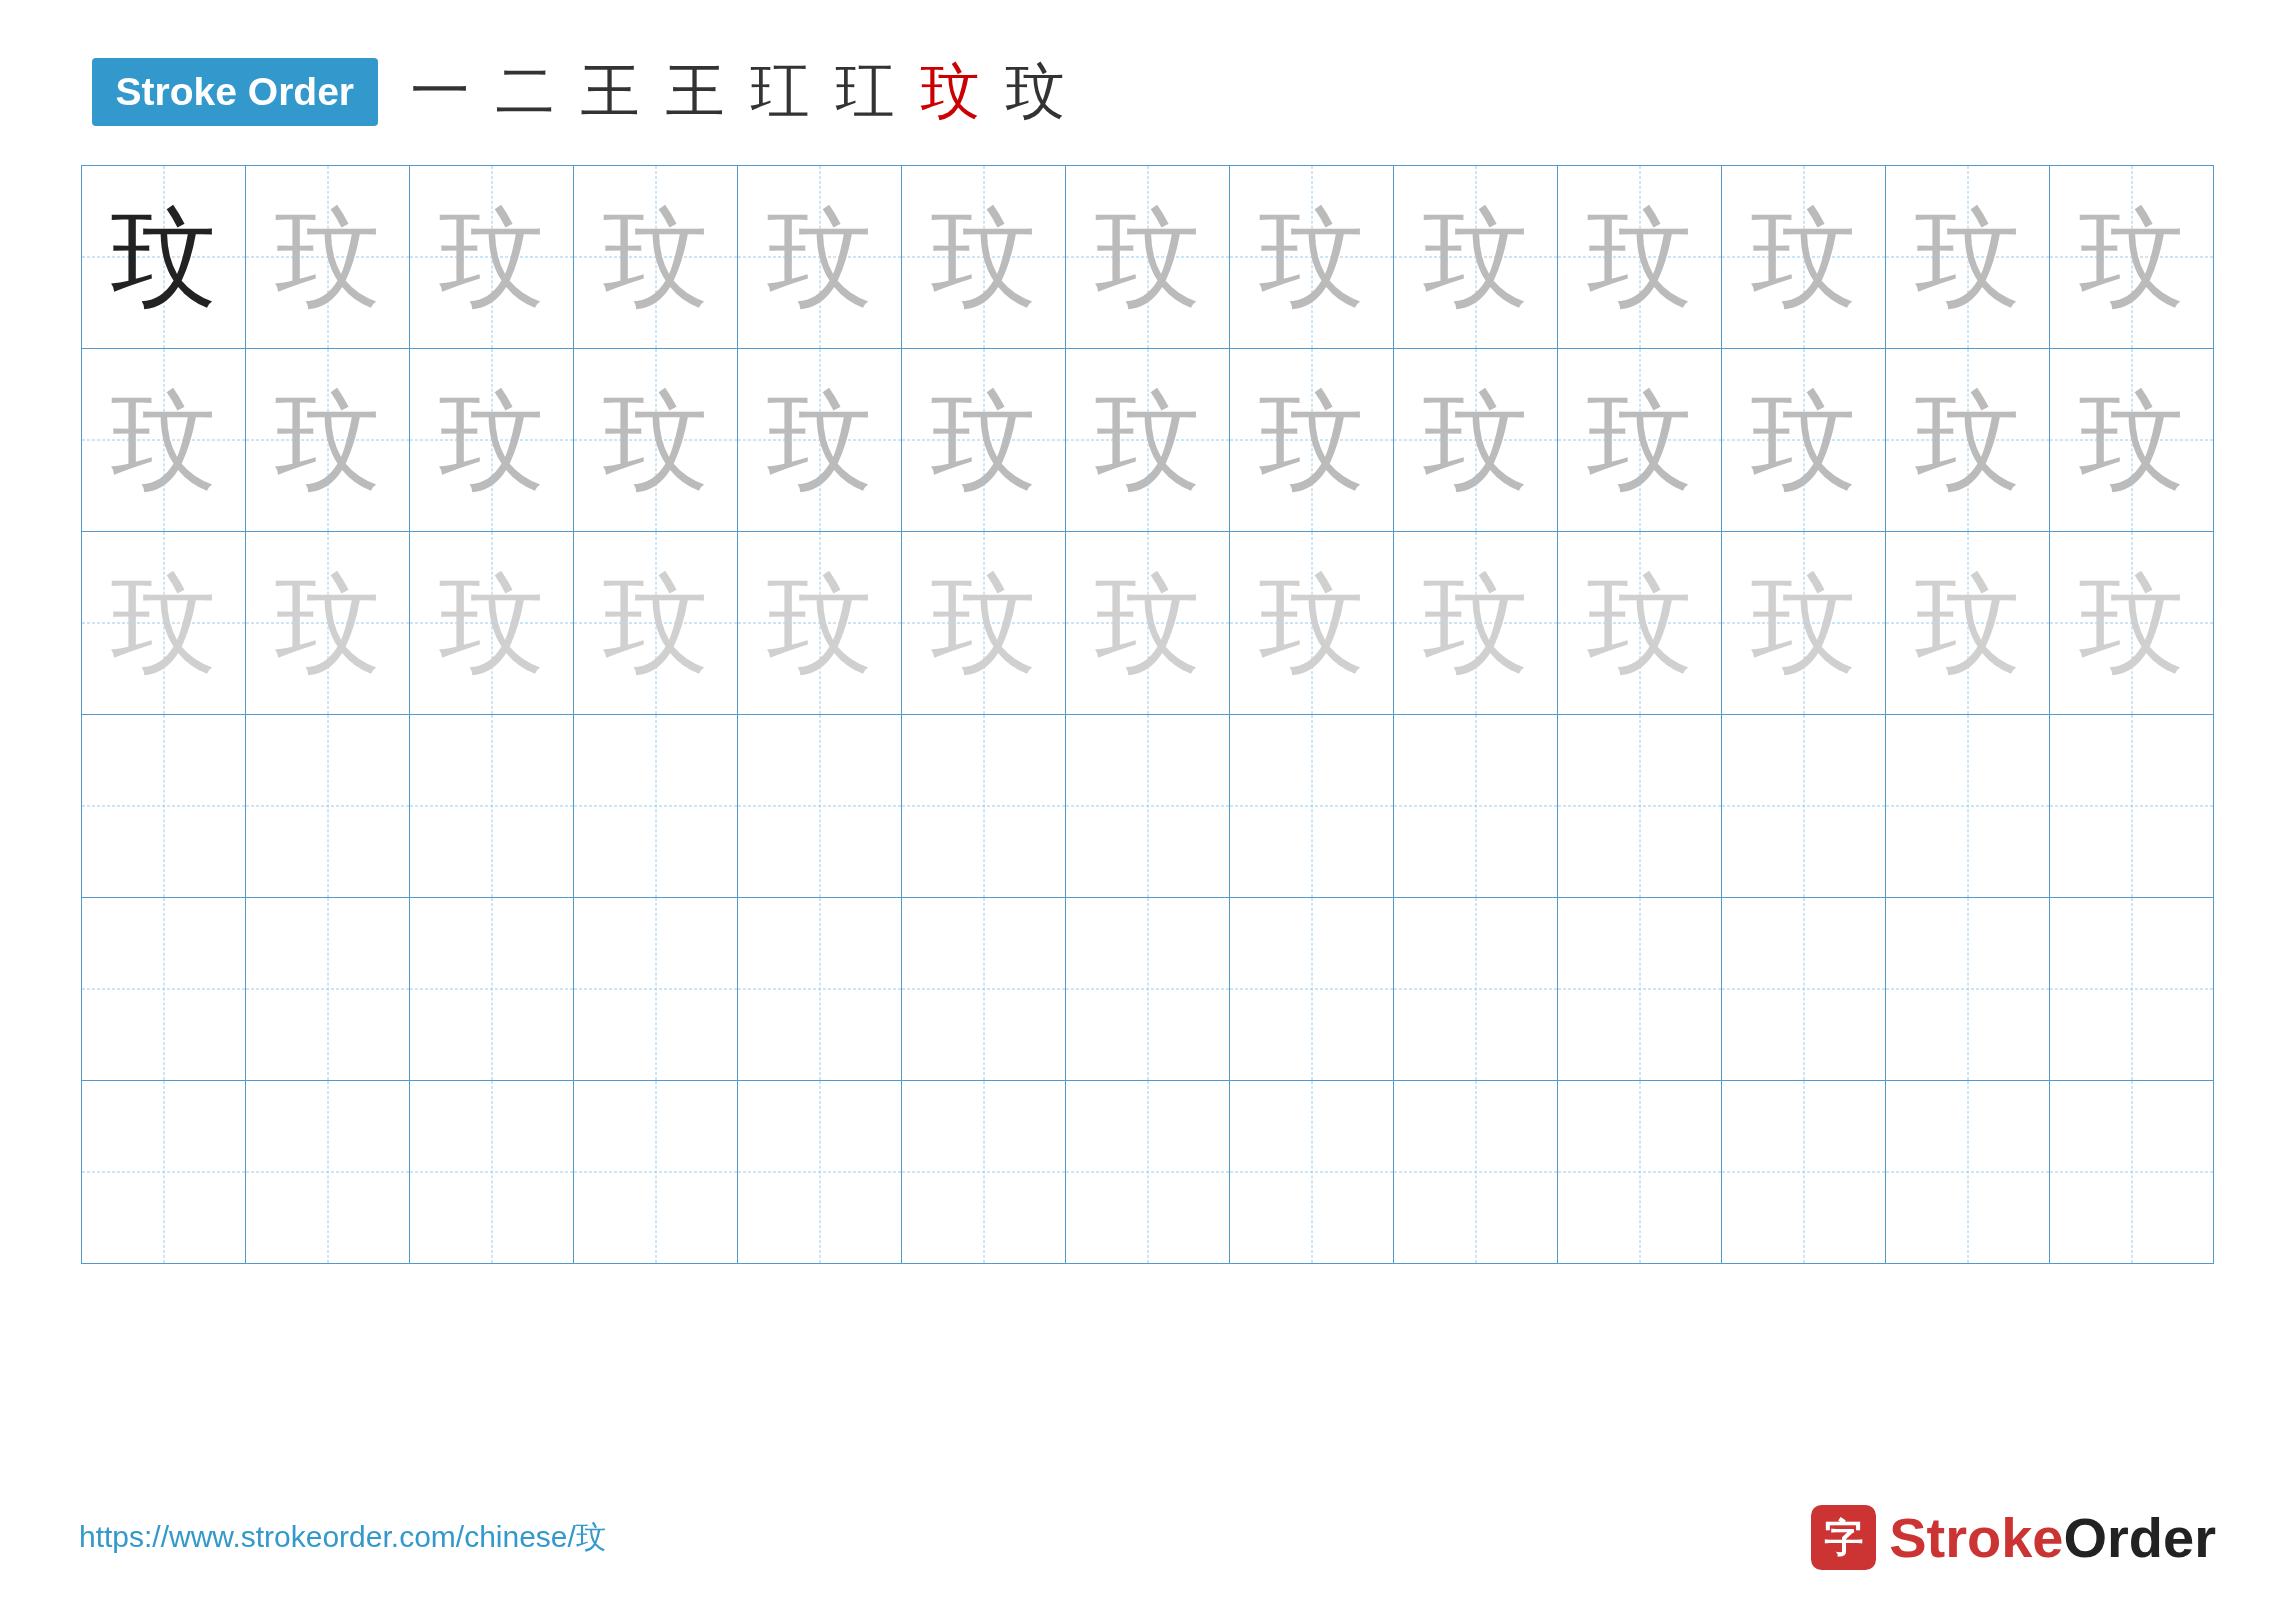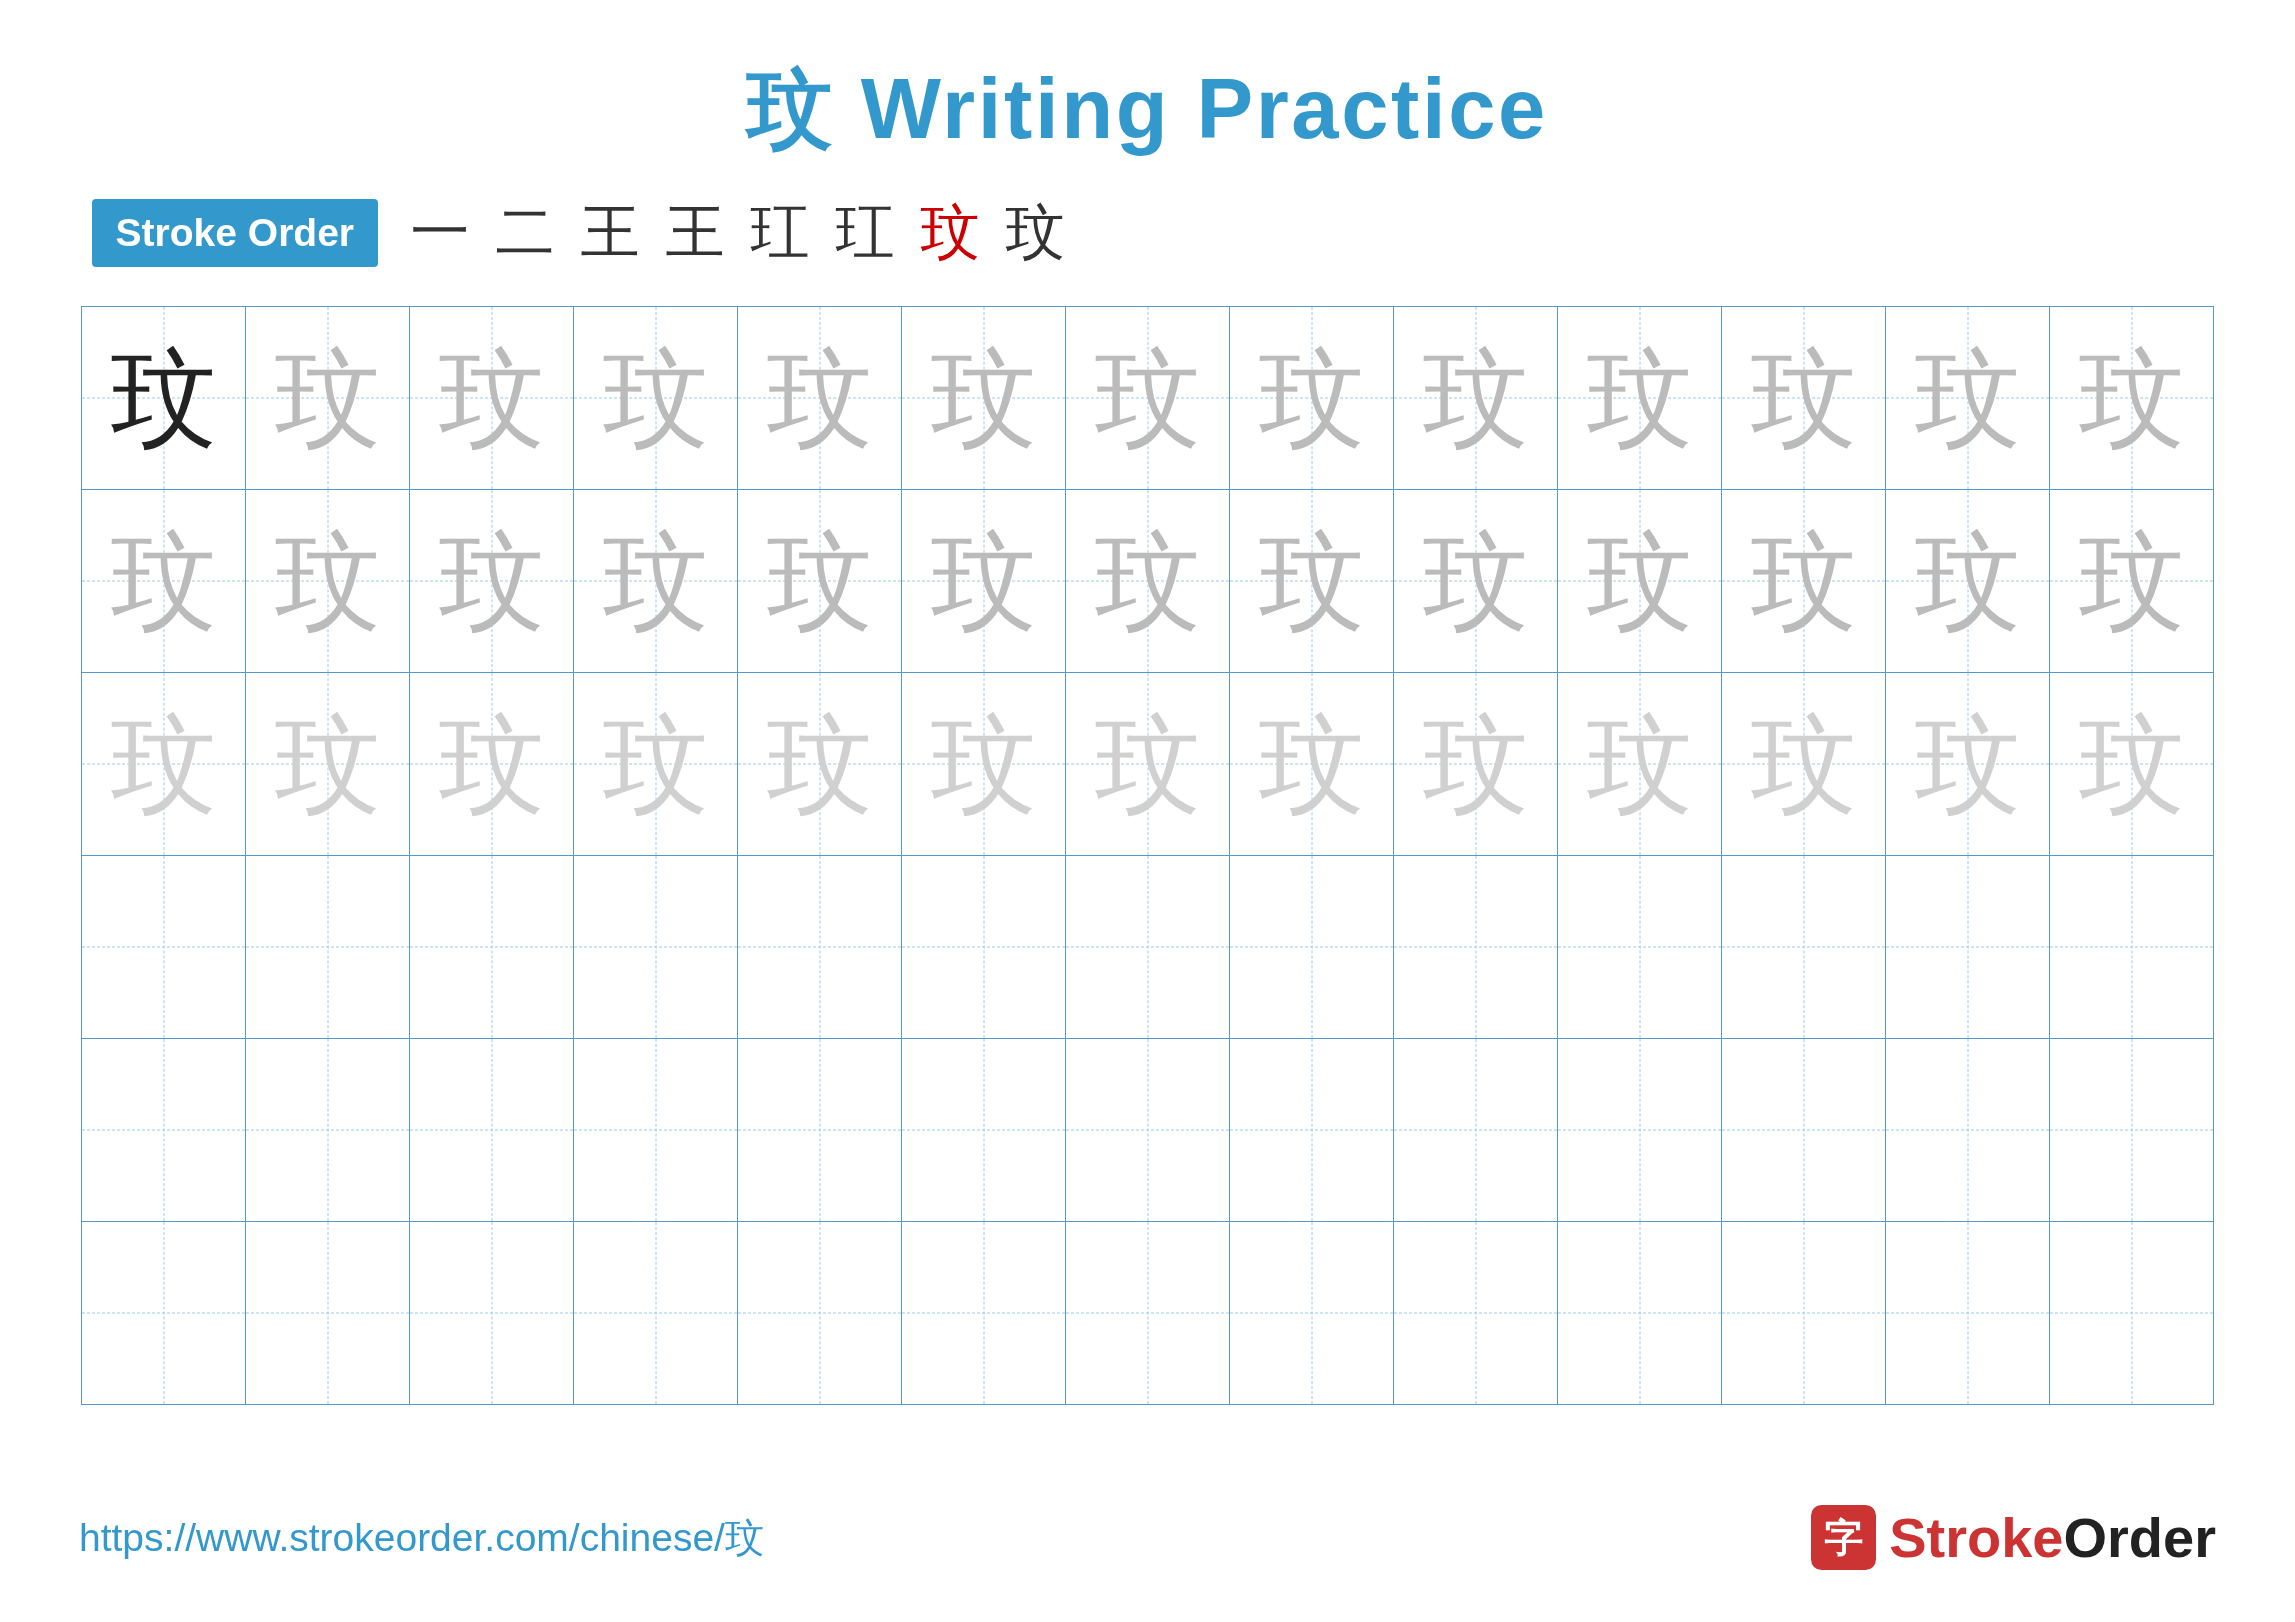--- a/index.html
+++ b/index.html
@@ -138,21 +138,21 @@
       position: absolute;
       bottom: 52px;
       left: 79px;
       right: 79px;
       display: flex;
       align-items: center;
       justify-content: space-between;
     }
 
     .footer-url {
-      font-size: 39px;
+      font-size: 30px;
       color: #3399cc;
     }
 
     .footer-logo {
       display: flex;
       align-items: center;
       gap: 13px;
     }
 
     .footer-logo-icon {
@@ -176,21 +176,20 @@
 
     .footer-logo-text span {
       color: #cc3333;
     }
   </style>
 </head>
 <body>
 
 <div class="page">
 
-  <h1 class="title">玟 Writing Practice</h1>
 
   <div class="stroke-order-row">
     <div class="stroke-order-badge">Stroke Order</div>
     <div class="stroke-sequence">
 
       <span class="stroke-char">一</span>
       <span class="stroke-char">二</span>
       <span class="stroke-char">王</span>
       <span class="stroke-char">王</span>
       <span class="stroke-char">玒</span>

